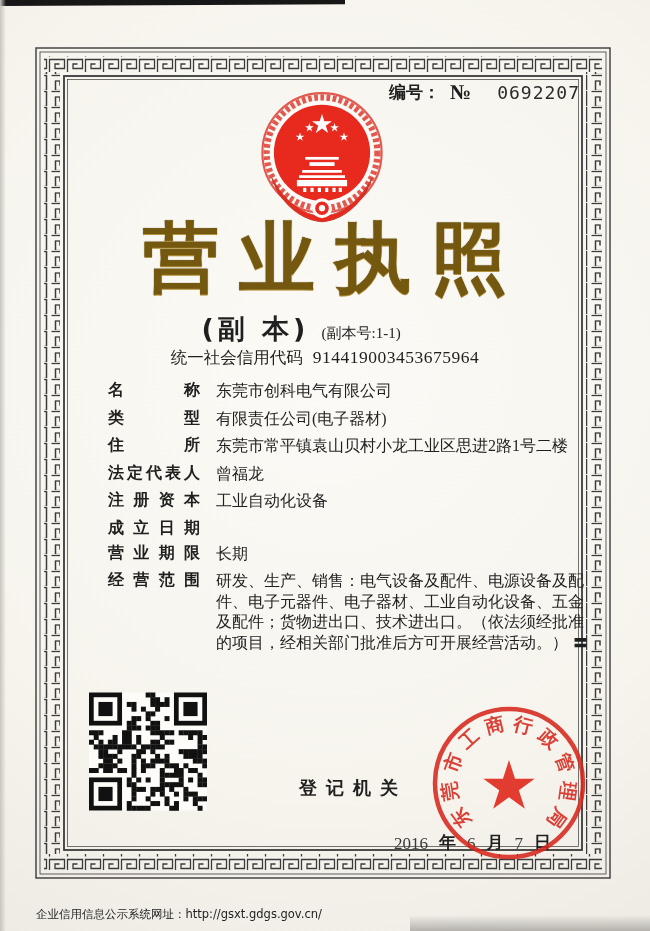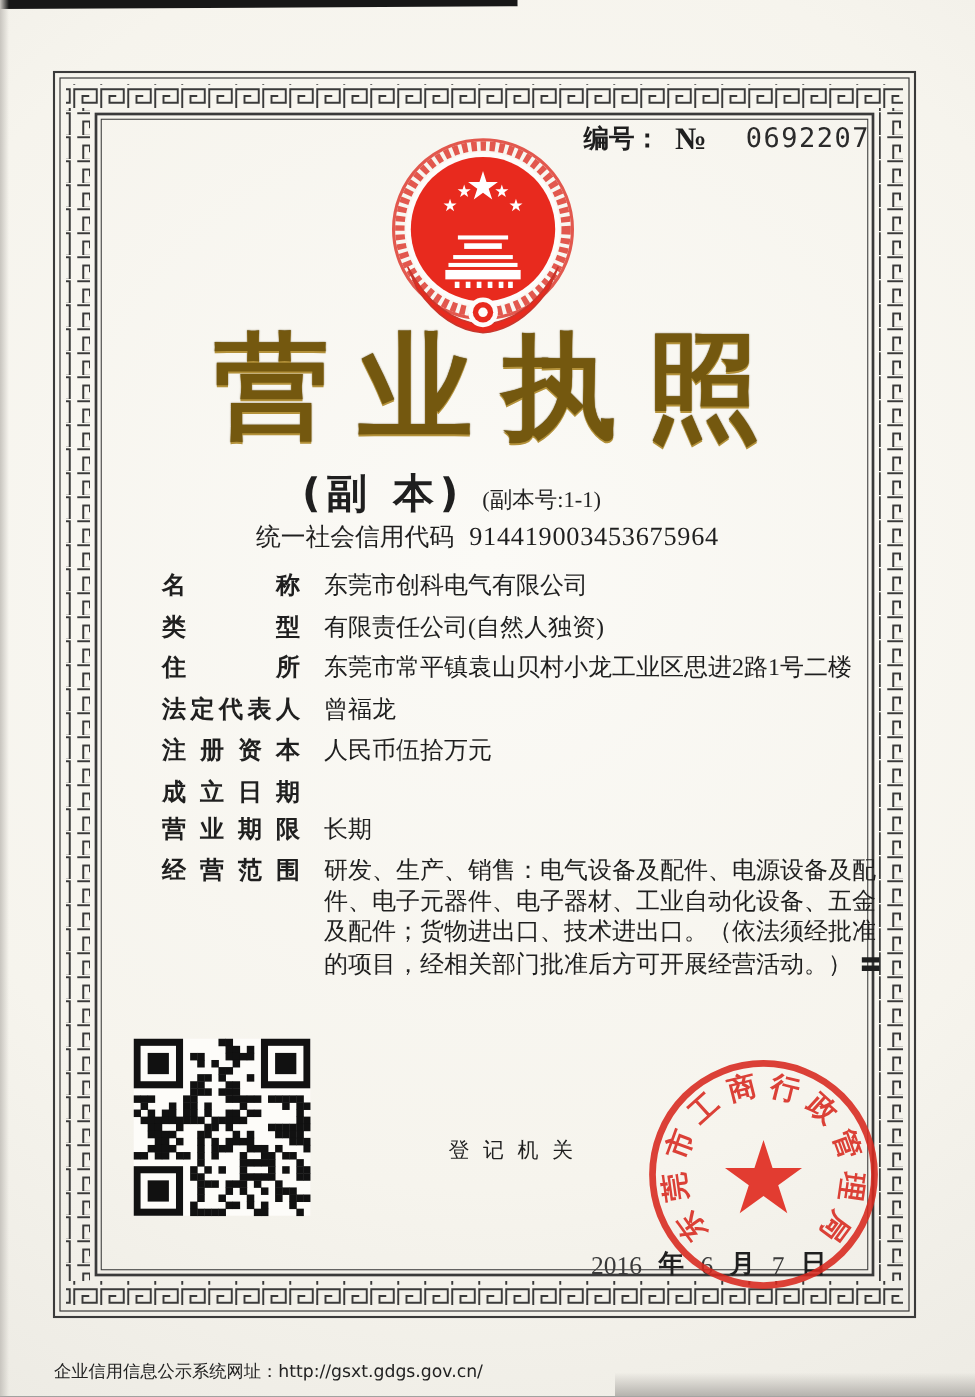--- a/index.html
+++ b/index.html
@@ -35,22 +35,22 @@
   .fields{position:absolute;left:108px;top:381px;width:482px;font-size:16px;}
   .frow{display:flex;align-items:flex-start;margin-bottom:7px;}
   .f-label{display:flex;justify-content:space-between;width:92px;flex:0 0 92px;
     font-family:"DejaVu Sans",sans-serif;font-weight:600;line-height:18px;}
   .f-label i{font-style:normal;}
   .f-value{margin-left:16px;width:372px;line-height:20.5px;}
   .end-mark{font-weight:bold;font-family:"DejaVu Sans",sans-serif;letter-spacing:-1px;}
   
   .qr{position:absolute;left:89px;top:692px;width:118px;height:119px;}
   
-  .reg{position:absolute;left:299px;top:758px;font-family:"DejaVu Sans",sans-serif;
-    font-size:14px;font-weight:400;letter-spacing:9px;}
+  .reg{position:absolute;left:299px;top:776px;font-family:"DejaVu Sans",sans-serif;
+    font-size:18px;font-weight:700;letter-spacing:9px;}
   
   .issue-date{position:absolute;left:388px;top:831px;display:flex;align-items:flex-end;font-size:17px;}
   .issue-date .dv{font-family:"Liberation Serif",serif;color:#3a3a3a;margin:0 6px;}
   .issue-date .du{font-family:"DejaVu Sans",sans-serif;font-weight:600;margin:0 5px;}
   
   .seal{position:absolute;left:429px;top:703px;width:160px;height:160px;opacity:.88;}
   
   .footer-left{position:absolute;left:36px;top:892px;font-size:11.5px;font-family:"DejaVu Sans",sans-serif;color:#222;margin-top:15px;}
   .footer-right{position:absolute;right:44px;top:892px;font-size:11.5px;font-family:"DejaVu Sans",sans-serif;color:#222;}
 </style>
@@ -135,21 +135,21 @@
           <i>称</i>
         </span>
       <span class="f-value">东莞市创科电气有限公司</span>
     </div>
 
     <div class="frow">
       <span class="f-label">
           <i>类</i>
           <i>型</i>
         </span>
-      <span class="f-value">有限责任公司(自然人独资)</span>
+      <span class="f-value">有限责任公司(电子器材)</span>
     </div>
 
     <div class="frow">
       <span class="f-label">
           <i>住</i>
           <i>所</i>
         </span>
       <span class="f-value">东莞市常平镇袁山贝村小龙工业区思进2路1号二楼</span>
     </div>
 
@@ -164,21 +164,21 @@
       <span class="f-value">曾福龙</span>
     </div>
 
     <div class="frow">
       <span class="f-label">
           <i>注</i>
           <i>册</i>
           <i>资</i>
           <i>本</i>
         </span>
-      <span class="f-value">人民币伍拾万元</span>
+      <span class="f-value">工业自动化设备</span>
     </div>
 
     <div class="frow">
       <span class="f-label">
           <i>成</i>
           <i>立</i>
           <i>日</i>
           <i>期</i>
         </span>
     </div>

